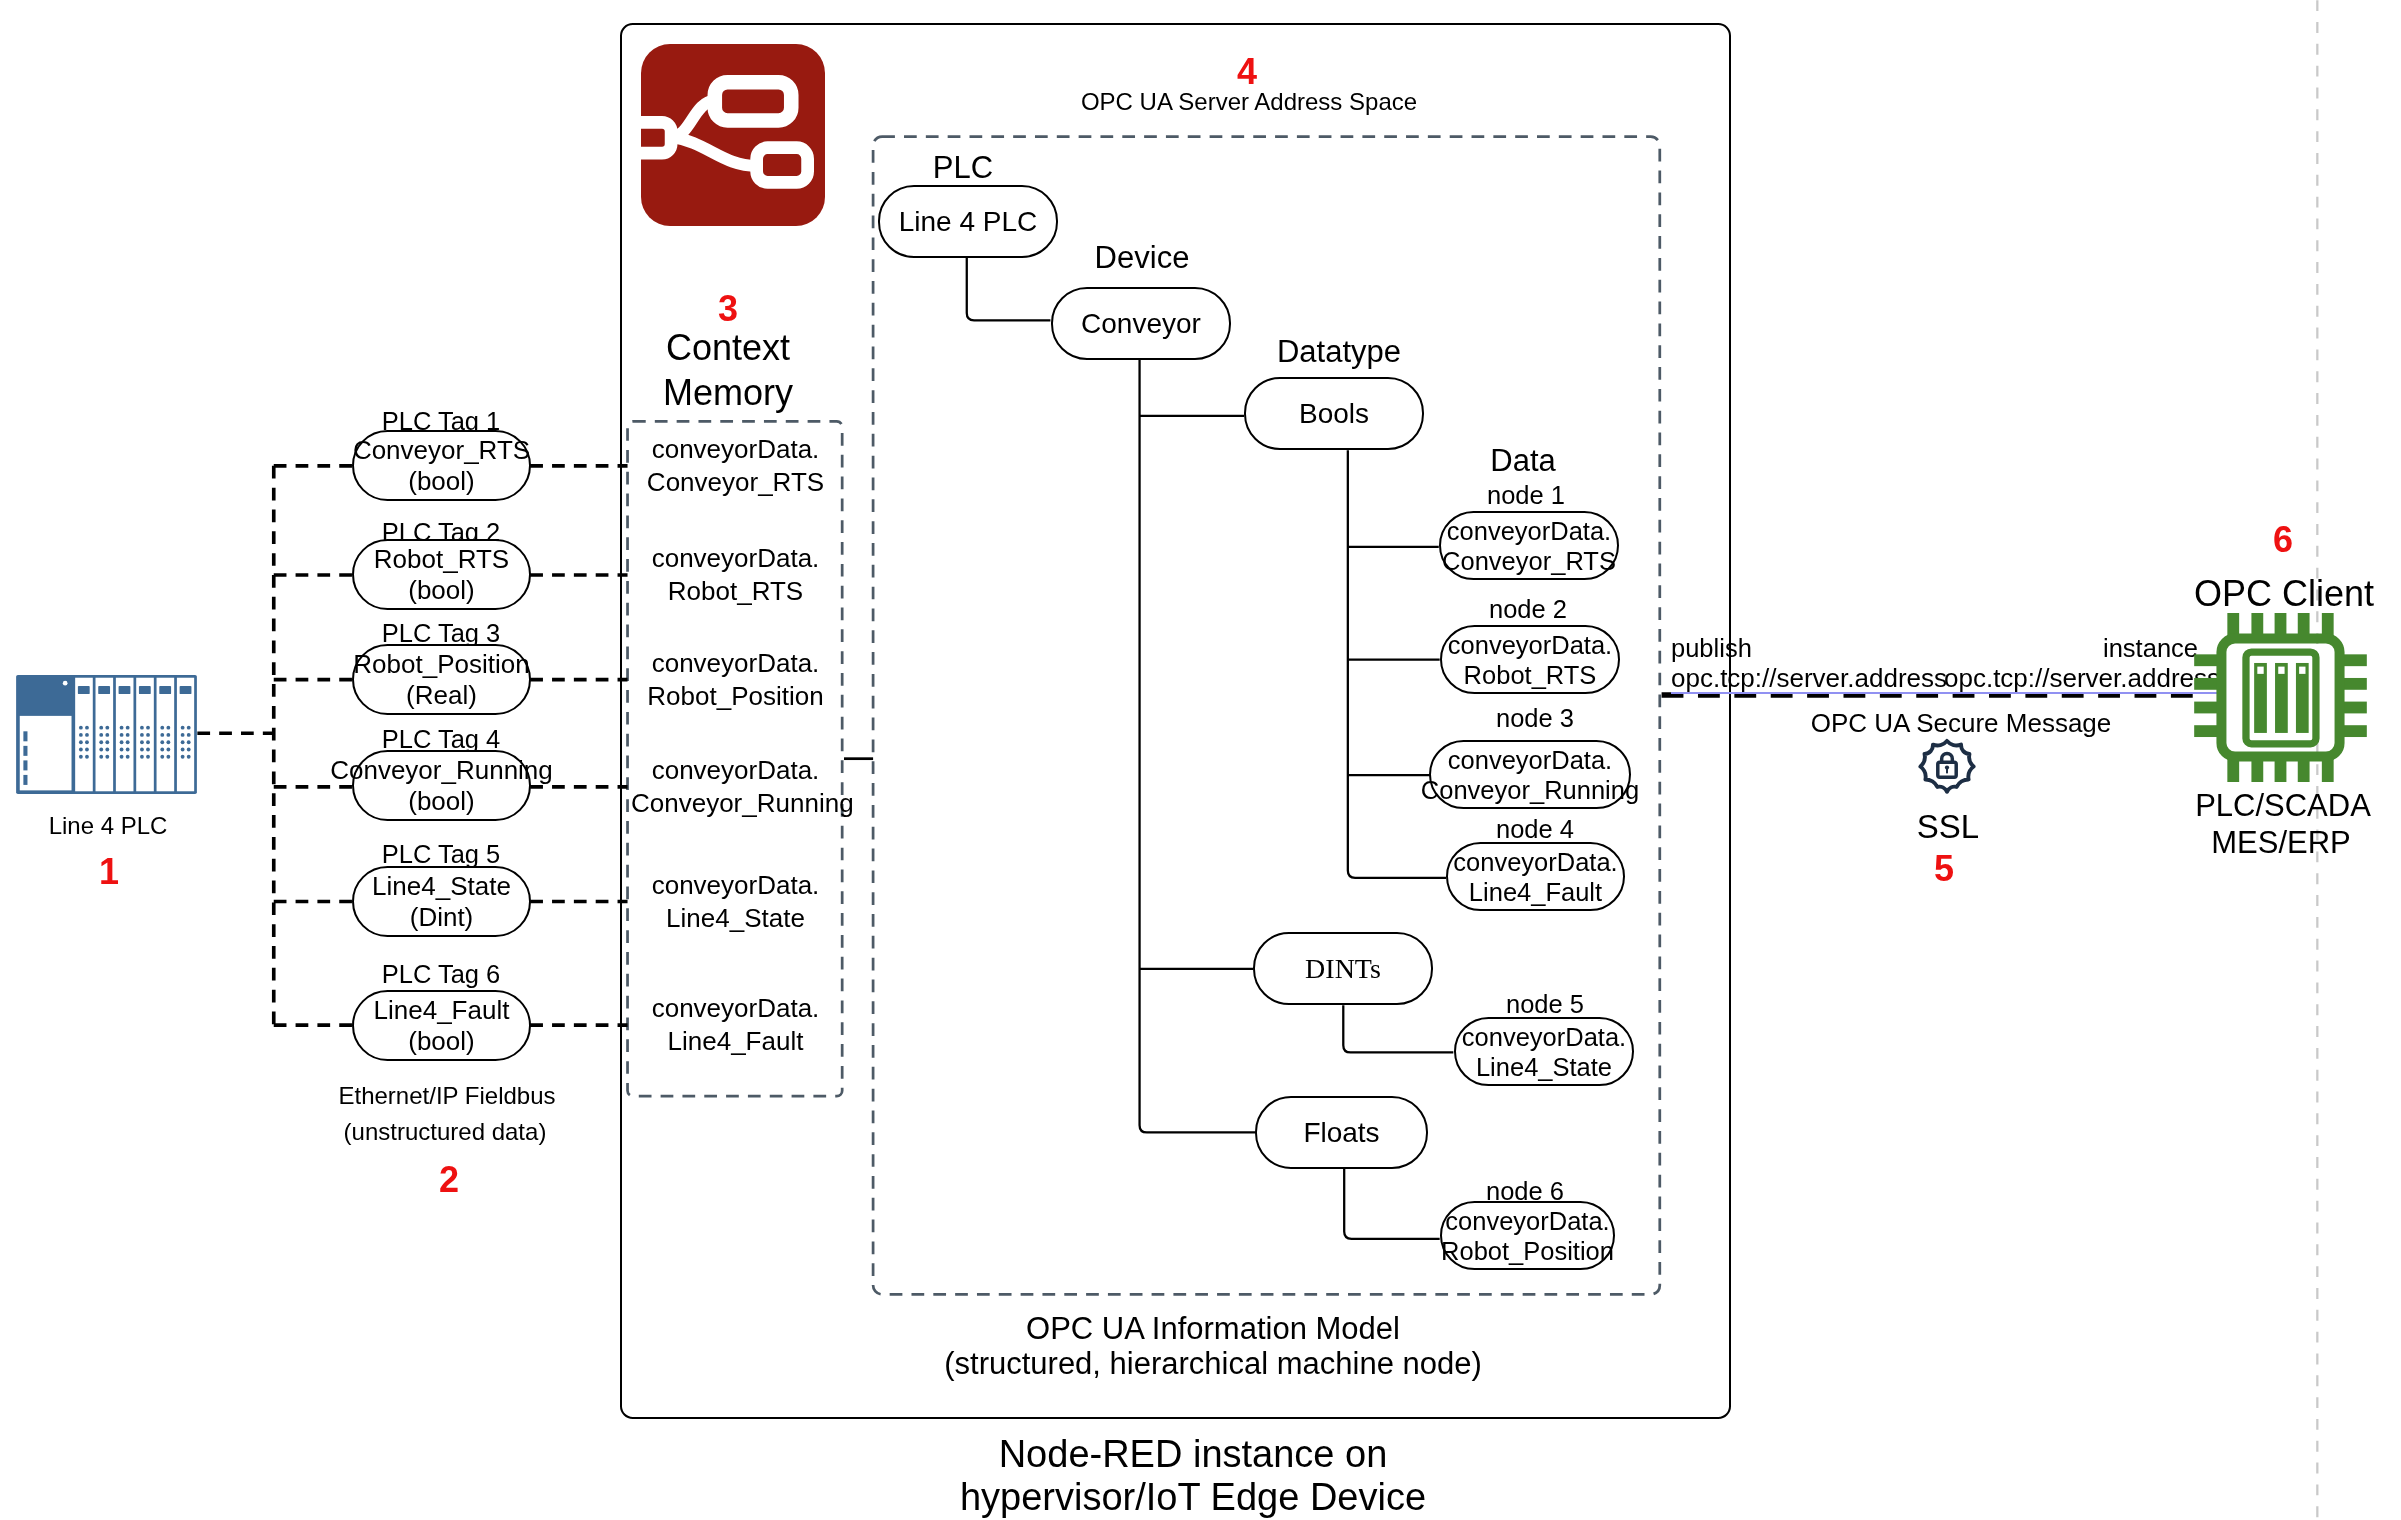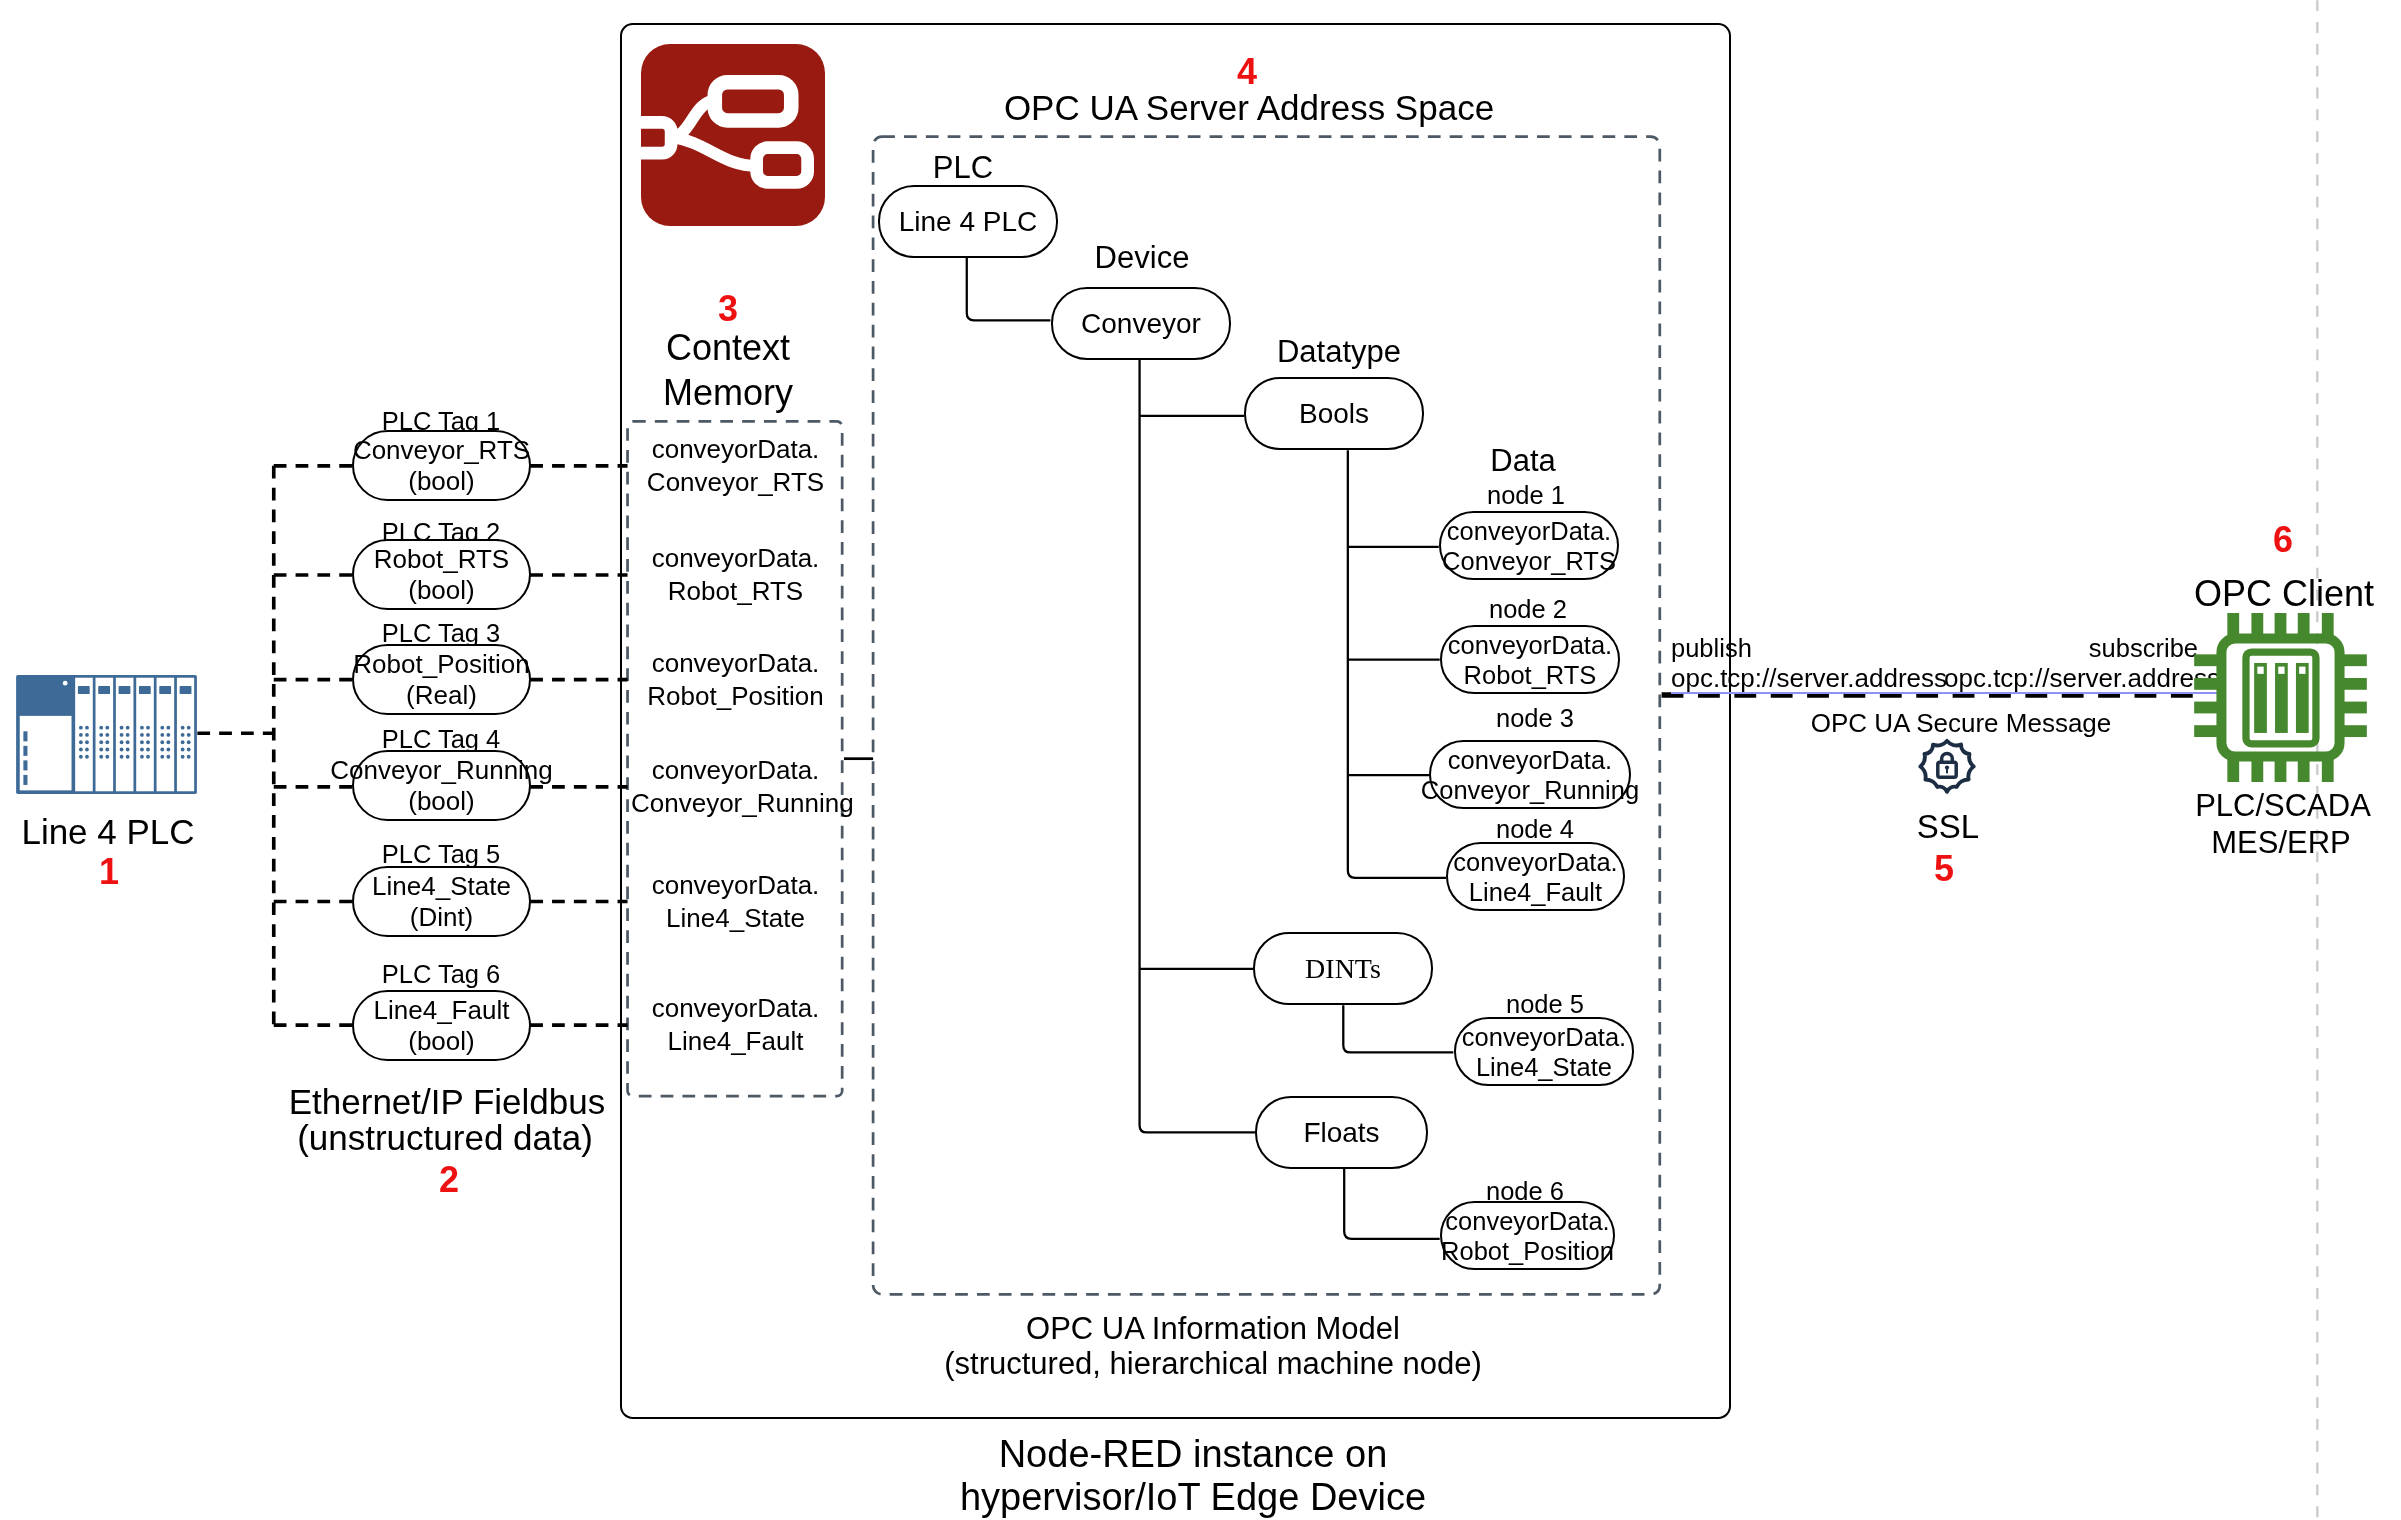--- a/index.html
+++ b/index.html
@@ -15,21 +15,21 @@
   html,body{margin:0;padding:0;background:#fff;}
   #canvas{
     position:relative;width:2401px;height:1521px;background:#ffffff;
     font-family:"Liberation Sans",sans-serif;color:#000;overflow:hidden;
   }
   .abs{position:absolute;}
   .cap{position:absolute;transform:translateX(-50%);white-space:nowrap;text-align:center;}
   .lcap{position:absolute;white-space:nowrap;}
   .num{font-weight:bold;font-size:36px;color:var(--red);}
   .f28{font-size:25.5px;text-align:center;} .f29{font-size:26px;}
-  .f34{font-size:31px;} .f36{font-size:33px;} .f38{font-size:35px;}
+  .f34{font-size:31px;} .f36{font-size:33px;} .f38{font-size:24px;}
   .f40{font-size:36px;} .f42{font-size:38px;}
   .oval{
     position:absolute;border:2.3px solid #000;border-radius:36px;background:#fff;
     display:flex;flex-direction:column;align-items:center;justify-content:center;
     text-align:center;white-space:nowrap;overflow:visible;
   }
   .oval .l1,.oval .l2{display:block;}
   .tagoval{width:175px;height:67px;font-size:26px;line-height:31px;}
   .nodeoval{width:176px;height:65px;font-size:25.5px;line-height:30px;}
   .bigoval{width:176px;height:69px;font-size:28px;}
@@ -342,21 +342,21 @@
   </div>
 
   <div class="cap f34" style="left:1213px;top:1311px;">OPC UA Information Model</div>
   <div class="cap f34" style="left:1213px;top:1346px;">(structured, hierarchical machine node)</div>
 
   <div class="cap f42" style="left:1193px;top:1476px;">hypervisor/IoT Edge Device</div>
   <div class="cap f42" style="left:1193px;top:1433px;">Node-RED instance on</div>
 
   <div class="lcap f28" style="left:1671px;top:634px;">publish</div>
   <div class="lcap linktext" style="left:1671px;top:663px;">opc.tcp://server.address</div>
-  <div class="lcap f28" style="right:203px;top:634px;">subscribe</div>
+  <div class="lcap f28" style="right:203px;top:634px;">instance</div>
   <div class="lcap linktext" style="left:1944px;top:663px;">opc.tcp://server.address</div>
 
   <div class="cap f29" style="left:1961px;top:708px;">OPC UA Secure Message</div>
 
   <svg class="abs" style="left:1916px;top:737px;" width="62" height="64" viewBox="0 0 64 66">
     <path d="M32 4 C35.5 8.5 41.5 9.8 46.5 7.8 C46.3 13 50 17.3 55.2 17.5 C54 22.5 56.2 27.6 59.5 30.5 C55.5 33.6 53.3 38.8 54.3 43.8 C49.2 43.8 44.2 46.8 42 51.5 C38 50.3 34 52.5 32 56.5 C30 52.5 26 50.3 22 51.5 C19.8 46.8 14.8 43.8 9.7 43.8 C10.7 38.8 8.5 33.6 4.5 30.5 C7.8 27.6 10 22.5 8.8 17.5 C14 17.3 17.7 13 17.5 7.8 C22.5 9.8 28.5 8.5 32 4 Z" fill="none" stroke="#1d2e44" stroke-width="4" stroke-linejoin="round"></path>
     <rect x="22.5" y="26" width="19" height="15.5" rx="2" fill="none" stroke="#1d2e44" stroke-width="3.6"></rect>
     <path d="M26.5 26 V22.5 a5.5 5.5 0 0 1 11 0 V26" fill="none" stroke="#1d2e44" stroke-width="3.6"></path>
     <circle cx="32" cy="31.5" r="2.2" fill="#1d2e44"></circle>
     <rect x="31" y="32.5" width="2" height="5" fill="#1d2e44"></rect>

